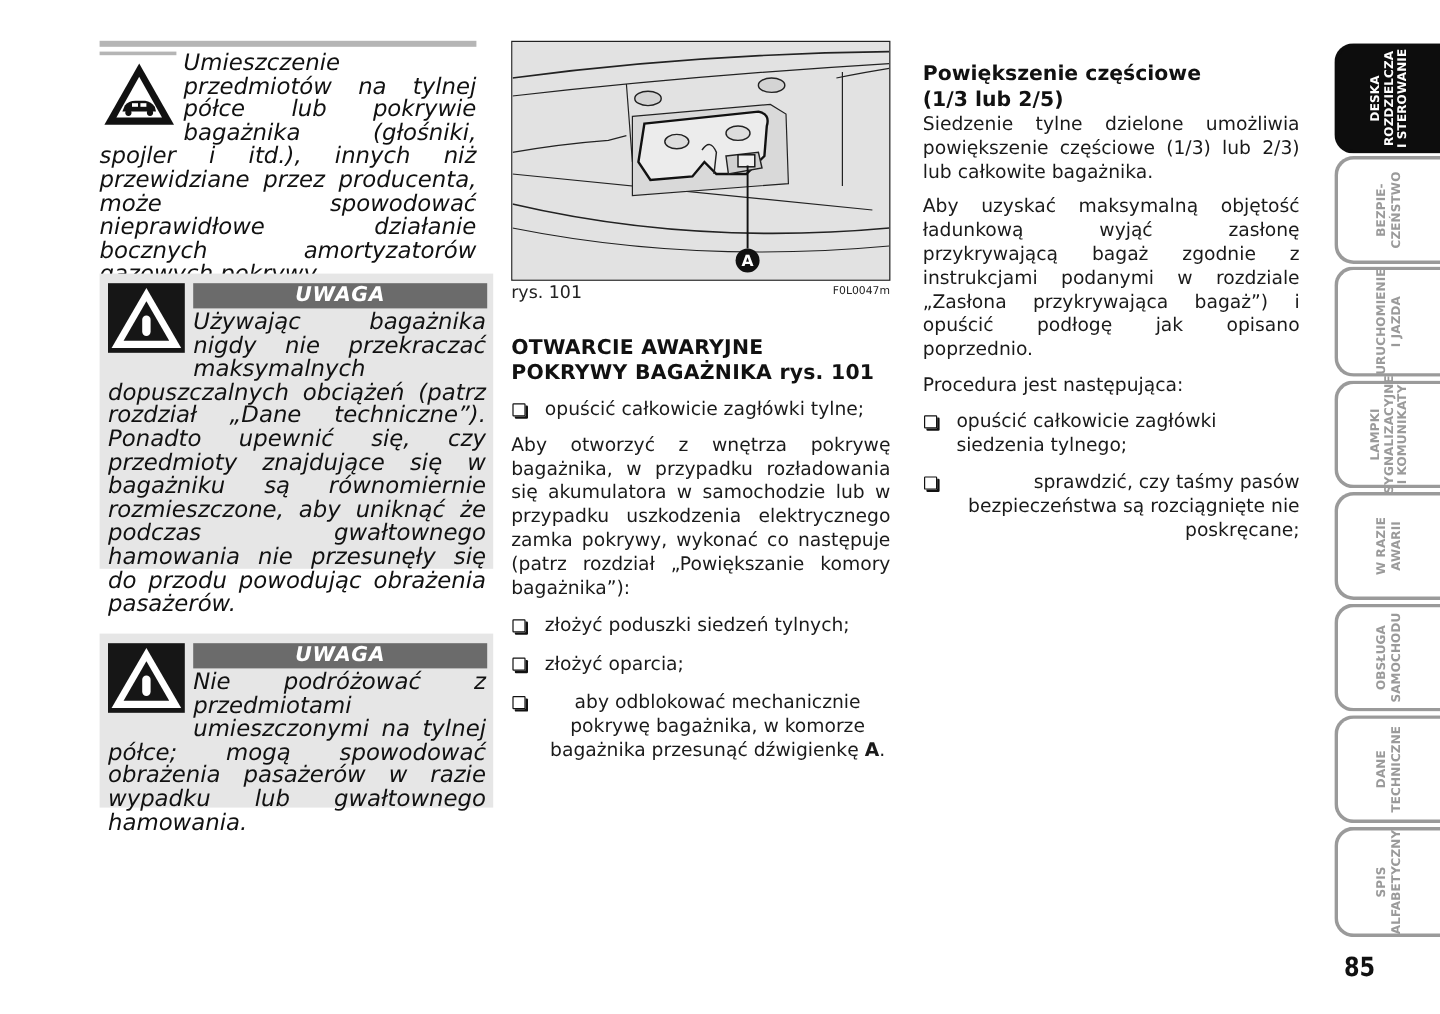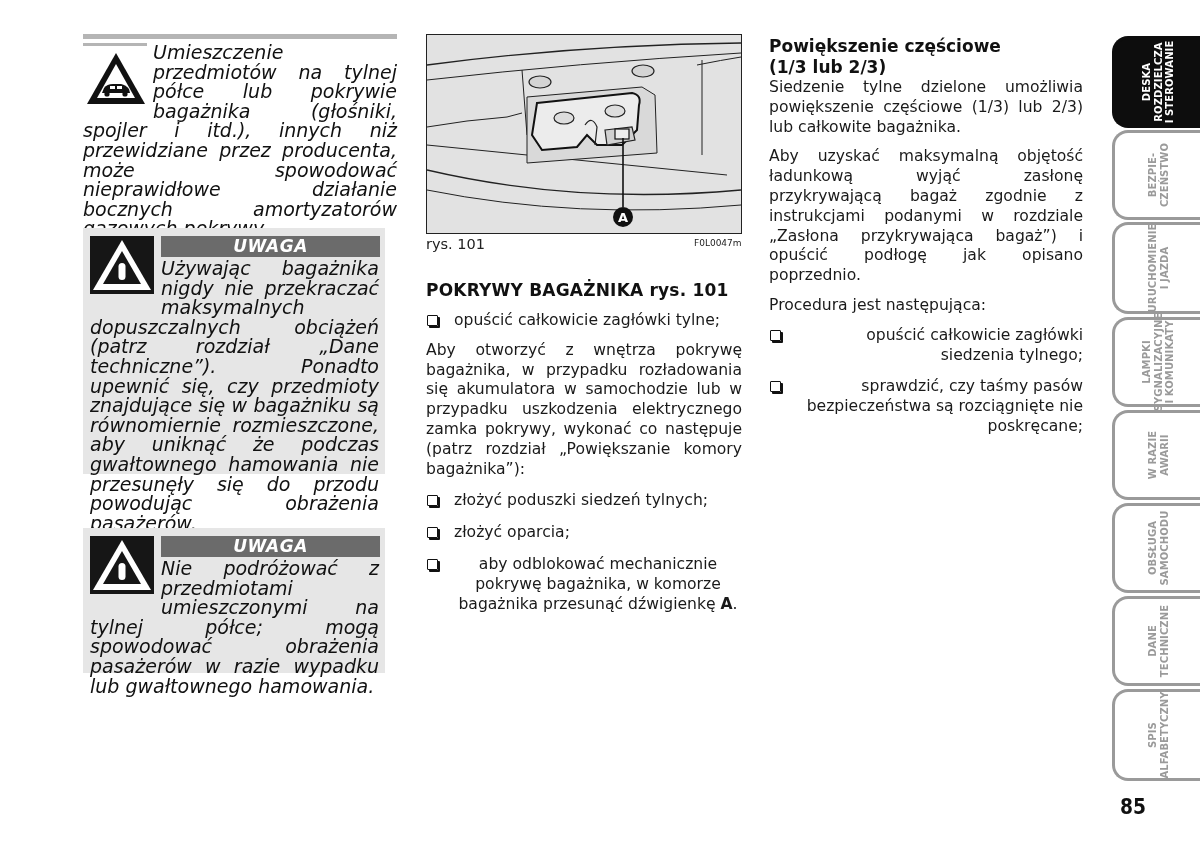--- a/index.html
+++ b/index.html
@@ -9,21 +9,21 @@
 
     
     .note-top-bar { position:absolute; left:83px; top:34px; width:314px; height:5px; background:#b5b5b5; }
     .note-top-bar2 { position:absolute; left:83px; top:43px; width:64px; height:3px; background:#b5b5b5; }
     .note1 { position:absolute; left:83px; top:43px; width:314px; }
     .note1 .icon { position:absolute; left:2px; top:8px; width:62px; height:56px; }
     .italic-bold { font-style:italic; font-weight:normal; font-size:19px; line-height:19.6px; }
     .note1 .txt { position:absolute; left:0; top:0; width:314px; text-align:justify; }
     .float-gap { float:left; width:70px; height:78px; }
 
-    .warn-box { position:absolute; left:83px; width:302px; background:#e6e6e6; }
+    .warn-box { position:absolute; left:83px; width:328px; background:#e6e6e6; }
     .warn-box .tri-wrap { position:absolute; left:7px; top:8px; width:64px; height:58px; background:#161616; }
     .warn-box .uwaga { position:absolute; left:78px; top:8px; right:5px; height:21px; background:#6b6b6b;
                         color:#ffffff; font-style:italic; font-weight:bold; font-size:17px; line-height:21px;
                         text-align:center; letter-spacing:0.5px; }
     .warn-box .body { position:absolute; left:7px; top:31px; right:6px; text-align:justify; }
     .warn-box .float-gap2 { float:left; width:71px; height:40px; }
 
     
     .figure { position:absolute; left:426px; top:34px; width:314px; height:198px; border:1.5px solid #222; background:#e4e4e4; overflow:hidden; }
     .fig-caption { position:absolute; left:426px; top:236px; font-size:14.5px; color:#222; }
@@ -120,20 +120,21 @@
     <line x1="196" y1="103" x2="196" y2="172" stroke="#111" stroke-width="1.6"></line>
     <circle cx="196" cy="182" r="10" fill="#111"></circle>
     <text x="196" y="187" text-anchor="middle" font-family="DejaVu Sans, sans-serif" font-weight="bold" font-size="13" fill="#fff">A</text>
   </svg>
 </div>
 <div class="fig-caption">rys. 101</div>
 <div class="fig-code">F0L0047m</div>
 
 <div class="abs" style="left:426px;top:280px;width:316px;">
   <div class="h-upper">
+    <div>OTWARCIE AWARYJNE</div>
     <div><span>POKRYWY BAGAŻNIKA</span> <span style="text-transform:none;">rys. 101</span></div>
   </div>
   <div class="body-txt bullet" style="margin-top:10px;">
     <span class="box"></span>
     <span>opuścić całkowicie zagłówki tylne;</span>
   </div>
 
   <div class="body-txt" style="margin-top:10px;">Aby otworzyć z wnętrza pokrywę bagażnika, w przypadku rozładowania się akumulatora w samochodzie lub w przypadku uszkodzenia elektrycznego zamka pokrywy, wykonać co następuje (patrz rozdział „Powiększanie komory bagażnika”):</div>
   <div class="body-txt bullet" style="margin-top:12px;">
     <span class="box"></span>
@@ -143,28 +144,28 @@
     <span class="box"></span>
     <span>złożyć oparcia;</span>
   </div>
   <div class="body-txt bullet" style="margin-top:12px;text-align:center;">
     <span class="box"></span>
     <span>aby odblokować mechanicznie pokrywę bagażnika, w komorze bagażnika przesunąć dźwigienkę </span><b>A</b><span>.</span>
   </div>
 </div>
 
 <div class="abs" style="left:769px;top:32px;width:314px;">
-  <div style="margin-top:4px;font-weight:bold;font-size:17px;line-height:21px;">
+  <div style="margin-top:20px;font-weight:bold;font-size:17px;line-height:21px;">
     <div>Powiększenie częściowe</div>
-    <div>(1/3 lub 2/3)</div>
+    <div>(1/3 lub 2/5)</div>
   </div>
   <div class="body-txt" style="">Siedzenie tylne dzielone umożliwia powiększenie częściowe (1/3) lub 2/3) lub całkowite bagażnika.</div>
   <div class="body-txt" style="margin-top:10px;">Aby uzyskać maksymalną objętość ładunkową wyjąć zasłonę przykrywającą bagaż zgodnie z instrukcjami podanymi w rozdziale „Zasłona przykrywająca bagaż”) i opuścić podłogę jak opisano poprzednio.</div>
   <div class="body-txt" style="margin-top:10px;">Procedura jest następująca:</div>
-  <div class="body-txt bullet" style="margin-top:10px;text-align:right;">
+  <div class="body-txt bullet" style="margin-top:10px;text-align:left;">
     <span class="box"></span>
     <span>opuścić całkowicie zagłówki siedzenia tylnego;</span>
   </div>
   <div class="body-txt bullet" style="margin-top:12px;text-align:right;">
     <span class="box"></span>
     <span>sprawdzić, czy taśmy pasów bezpieczeństwa są rozciągnięte nie poskręcane;</span>
   </div>
 </div>
 
 <div class="tab active" style="top:36px;height:92px;">

